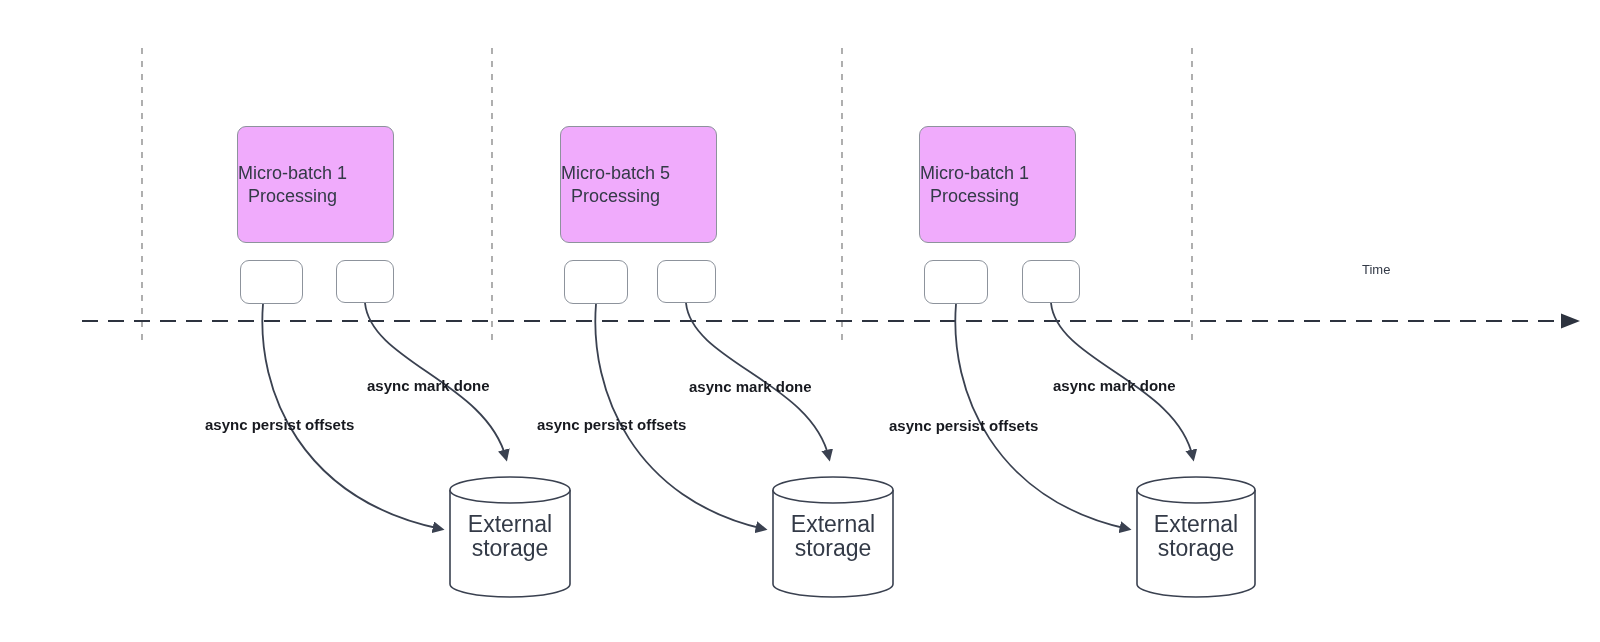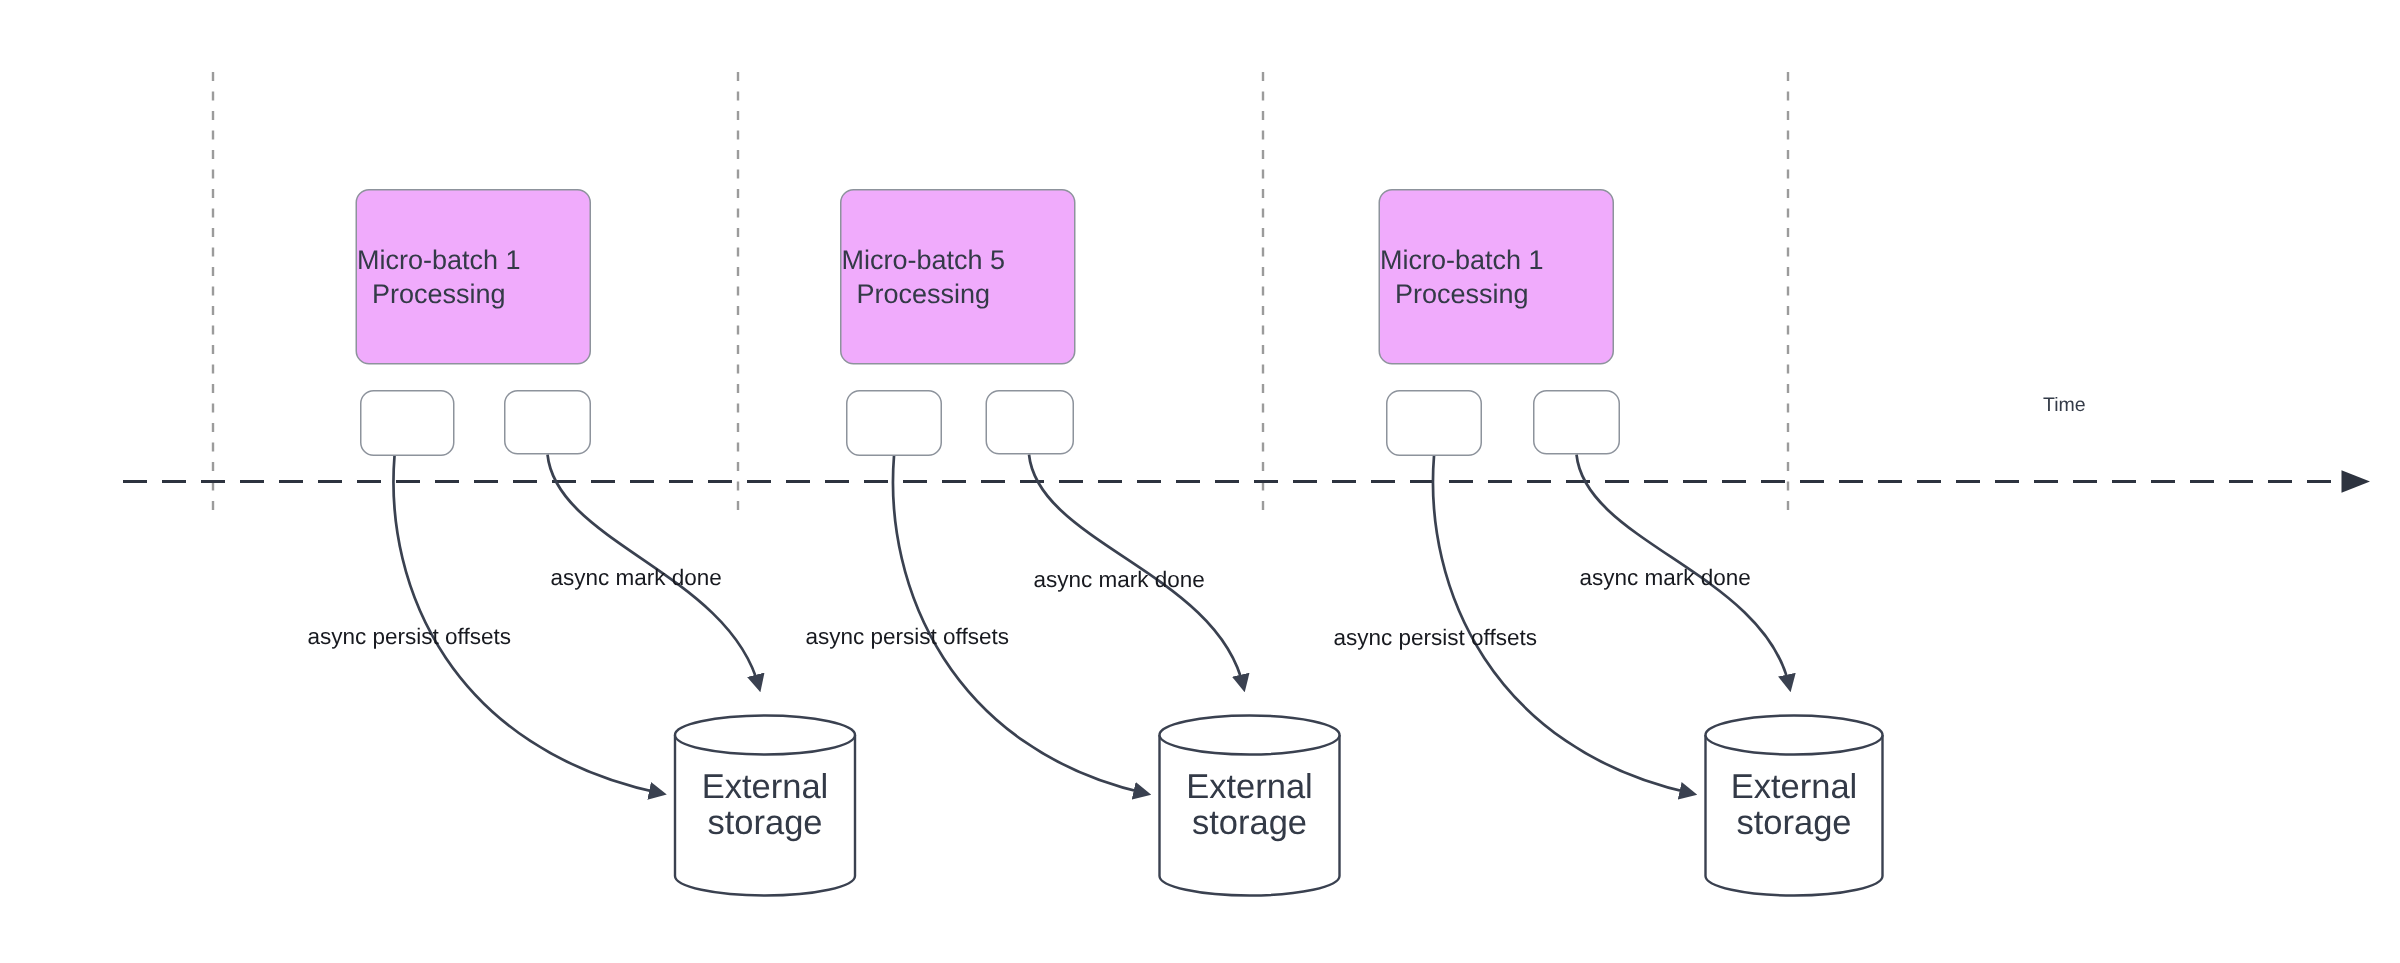--- a/index.html
+++ b/index.html
@@ -33,21 +33,21 @@
   }
   .mini-box{
     position:absolute;
     border:1.5px solid var(--stroke-gray);
     border-radius:9px;
     background:#ffffff;
     box-sizing:border-box;
   }
   .edge-label{
     position:absolute;
-    font-size:15px;font-weight:400;
+    font-size:15px;font-weight:700;
     color:var(--label-black);
     white-space:nowrap;
     line-height:18px;
   }
   .storage-label{
     position:absolute;
     text-align:center;
     color:var(--text-dark);
     font-size:23px;line-height:24px;
     white-space:pre-line;

